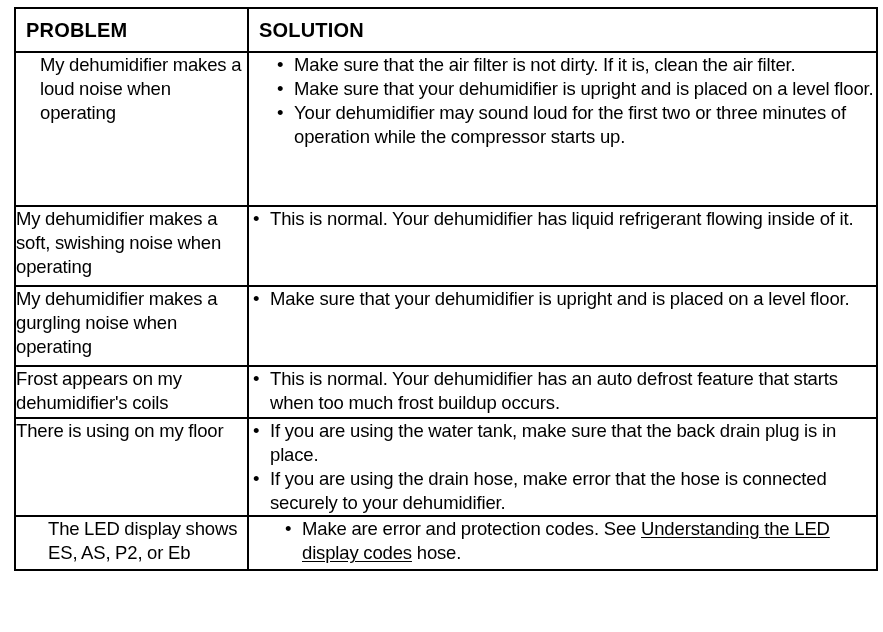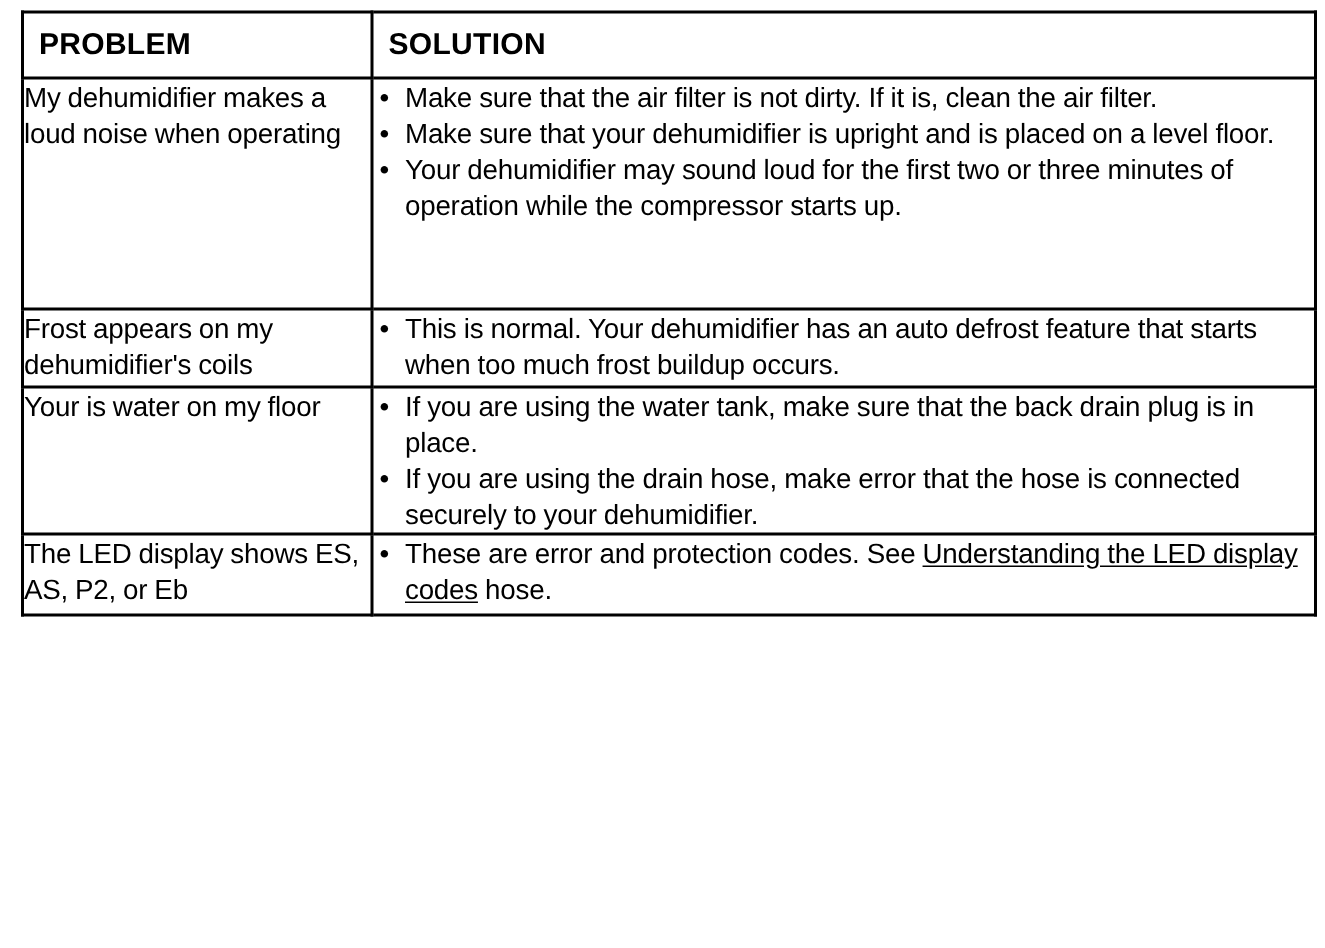--- a/index.html
+++ b/index.html
@@ -102,26 +102,26 @@
     display: inline;
     text-align: center;
   }
   .inline-link {
     text-decoration: underline;
     text-underline-offset: 2px;
     color: #000000;
   }
 
   
-  .row-1 td { height: 152px; }
+  .row-1 td { height: 152px; padding-left: 24px; }
   .row-2 td { height: 78px; }
   .row-3 td { height: 78px; }
   .row-4 td { height: 50px; }
   .row-5 td { height: 92px; }
-  .row-6 td { height: 52px; }
+  .row-6 td { height: 52px; padding-left: 32px; }
 </style>
 </head>
 <body>
 
 <div class="page">
   <table class="troubleshooting-table">
     <colgroup>
       <col class="col-problem">
       <col class="col-solution">
     </colgroup>
@@ -152,39 +152,65 @@
               <span class="bullet-text">Make sure that your dehumidifier is upright and is placed on a level floor.</span>
             </li>
             <li class="bullet-item">
               <span class="bullet-dot">•</span>
               <span class="bullet-text">Your dehumidifier may sound loud for the first two or three minutes of operation while the compressor starts up.</span>
             </li>
           </ul>
         </td>
       </tr>
 
-
+      <tr class="row-2">
+        <td class="problem-cell">
+          <span class="problem-text">My dehumidifier makes a soft, swishing noise when operating</span>
+        </td>
+        <td class="solution-cell">
+          <ul class="bullet-list">
+            <li class="bullet-item">
+              <span class="bullet-dot">•</span>
+              <span class="bullet-text">This is normal. Your dehumidifier has liquid refrigerant flowing inside of it.</span>
+            </li>
+          </ul>
+        </td>
+      </tr>
+
+      <tr class="row-3">
+        <td class="problem-cell">
+          <span class="problem-text">My dehumidifier makes a gurgling noise when operating</span>
+        </td>
+        <td class="solution-cell">
+          <ul class="bullet-list">
+            <li class="bullet-item">
+              <span class="bullet-dot">•</span>
+              <span class="bullet-text">Make sure that your dehumidifier is upright and is placed on a level floor.</span>
+            </li>
+          </ul>
+        </td>
+      </tr>
 
       <tr class="row-4">
         <td class="problem-cell">
           <span class="problem-text">Frost appears on my dehumidifier's coils</span>
         </td>
         <td class="solution-cell">
           <ul class="bullet-list">
             <li class="bullet-item">
               <span class="bullet-dot">•</span>
               <span class="bullet-text">This is normal. Your dehumidifier has an auto defrost feature that starts when too much frost buildup occurs.</span>
             </li>
           </ul>
         </td>
       </tr>
 
       <tr class="row-5">
         <td class="problem-cell">
-          <span class="problem-text">Your is water on my floor</span>
+          <span class="problem-text">There is using on my floor</span>
         </td>
         <td class="solution-cell">
           <ul class="bullet-list">
             <li class="bullet-item">
               <span class="bullet-dot">•</span>
               <span class="bullet-text">If you are using the water tank, make sure that the back drain plug is in place.</span>
             </li>
             <li class="bullet-item">
               <span class="bullet-dot">•</span>
               <span class="bullet-text">If you are using the drain hose, make error that the hose is connected securely to your dehumidifier.</span>
@@ -193,21 +219,21 @@
         </td>
       </tr>
 
       <tr class="row-6">
         <td class="problem-cell">
           <span class="problem-text">The LED display shows ES, AS, P2, or Eb</span>
         </td>
         <td class="solution-cell">
           <ul class="bullet-list">
             <li class="bullet-item">
-              <span class="bullet-dot">•</span><span class="bullet-text">These are error and protection codes. See </span><a class="inline-link" href="#">Understanding the LED display codes</a><span class="bullet-text"> hose.</span>
+              <span class="bullet-dot">•</span><span class="bullet-text">Make are error and protection codes. See </span><a class="inline-link" href="#">Understanding the LED display codes</a><span class="bullet-text"> hose.</span>
             </li>
           </ul>
         </td>
       </tr>
 
     </tbody>
   </table>
 </div>
 
 </body></html>

